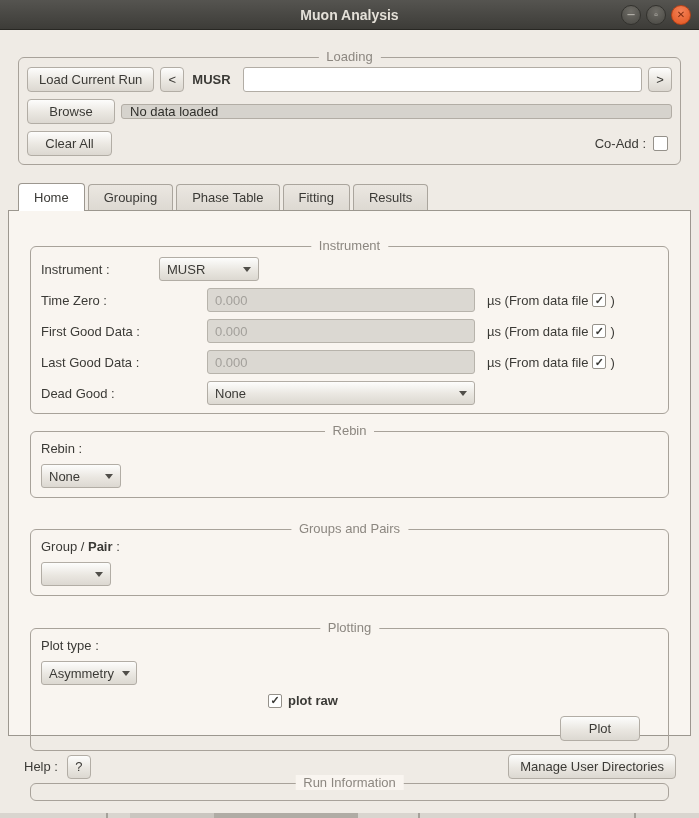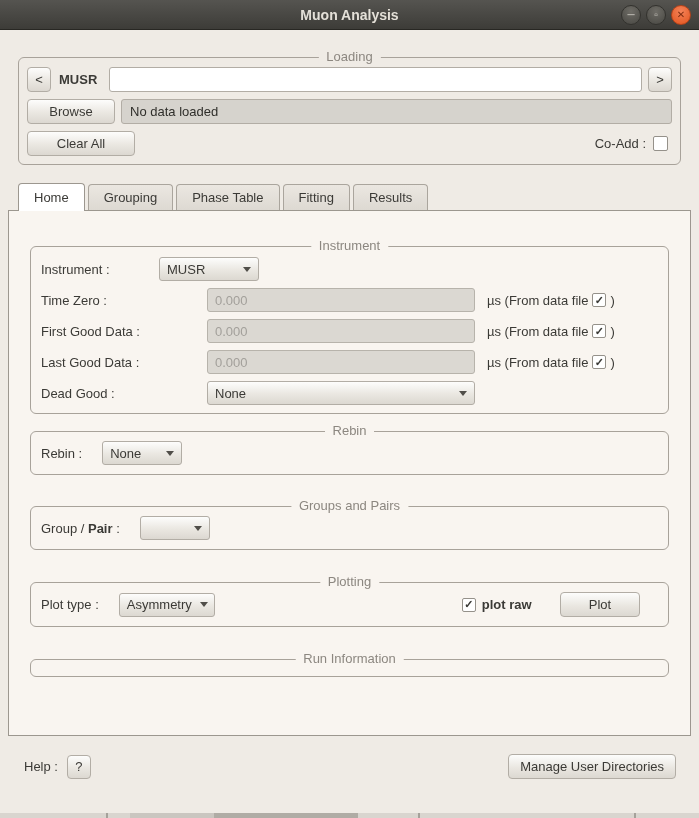--- a/index.html
+++ b/index.html
@@ -23,21 +23,21 @@
                         padding:0 8px; color:#8c8780; white-space:nowrap; background:#efebe5; }
   .panel .groupbox > .legend { background:#f9f5f0; }
 
   
   .btn { background:linear-gradient(#fdfdfc,#eae7e1 55%,#dcd8d1); border:1px solid #b2ada5; border-radius:4px;
          height:25px; padding:0 11px; display:inline-flex; align-items:center; justify-content:center;
          color:#3b3a36; font-size:13px; white-space:nowrap; }
   .btn.small { width:24px; padding:0; }
   .text-input { height:25px; background:#ffffff; border:1px solid #b2ada5; border-radius:3px; flex:1;
                 padding:0 6px; font:inherit; color:#3b3a36; min-width:0; }
-  .status-field { height:25px; background:#d6d3cd; border:1px solid #b2ada5; border-radius:3px; flex:1;
+  .status-field { height:15px; background:#d6d3cd; border:1px solid #b2ada5; border-radius:3px; flex:1;
                   display:flex; align-items:center; padding:0 8px; color:#2f2e2a; }
   .checkbox { width:15px; height:15px; background:#fff; border:1px solid #95918a; border-radius:2px;
               display:inline-flex; align-items:center; justify-content:center;
               font-size:12px; font-weight:bold; color:#3b3a36; flex:none; }
   .checkbox.sm { width:14px; height:14px; font-size:11px; }
   .dropdown { background:linear-gradient(#fdfdfc,#eae7e1 55%,#dcd8d1); border:1px solid #b2ada5; border-radius:3px;
               height:24px; display:flex; align-items:center; justify-content:space-between; padding:0 7px; }
   .dd-arrow { width:0; height:0; border-left:4px solid transparent; border-right:4px solid transparent;
               border-top:5px solid #504e49; margin-left:8px; flex:none; }
   .disabled-input { height:24px; background:#dbd8d2; border:1px solid #b7b3ab; border-radius:3px;
@@ -64,21 +64,21 @@
   .form-row + .form-row { margin-top:7px; }
   .form-label { width:118px; flex:none; }
   .w270 { width:268px; flex:none;margin-left:48px; }
   .w100 { width:100px; flex:none; }
   .suffix { display:flex; align-items:center; gap:4px; margin-left:12px; white-space:nowrap; }
 
   
   .slim-box { margin-top:17px; padding:9px 10px; }
   .slim-box.gap31 { margin-top:31px; }
   .slim-box.gap32 { margin-top:32px; }
-  .inline-row { display:flex; align-items:center; gap:20px; }
+  .inline-row { display:flex; align-items:flex-start; gap:8px;flex-direction:column; }
   .bold { font-weight:bold; }
   .plot-check-group { display:flex; align-items:center; gap:6px; margin-left:227px; }
   .plot-btn { width:80px; margin-left:auto; margin-right:18px; }
 
   
   .runinfo-box { margin-top:32px; padding:8px 6px; }
   .runinfo-area { background:#fcfbf9; border:1px solid #a8a29a; height:74px; display:flex; overflow:hidden; }
   .runinfo-text { flex:1; font-family:"Liberation Mono", monospace; font-size:13px; line-height:18px;
                   padding:0 5px; white-space:pre; overflow:hidden; color:#2f2e2a; }
   .scrollbar { width:17px; flex:none; border-left:1px solid #b5b1a9; background:#edeae4;
@@ -113,31 +113,32 @@
         </div>
       <div class="tb-btn close">
           <span>✕</span>
         </div>
     </div>
   </div>
 
   <div class="groupbox loading-box">
     <div class="legend">Loading</div>
     <div class="lrow">
+      <button class="btn">Load Current Run</button>
       <button class="btn small">&lt;</button>
       <span class="musr-label">MUSR</span>
       <input class="text-input" type="text" value="" style="">
       <button class="btn small">&gt;</button>
     </div>
     <div class="lrow">
       <button class="btn" style="width:88px;">Browse</button>
       <div class="status-field">No data loaded</div>
     </div>
     <div class="lrow">
-      <button class="btn" style="width:108px;">Clear All</button>
+      <button class="btn" style="width:85px;">Clear All</button>
       <div class="coadd">
         <span>Co-Add :</span>
         <span class="checkbox"></span>
       </div>
     </div>
   </div>
 
   <div class="tabbar">
     <div class="tab active">Home</div>
     <div class="tab">Grouping</div>

